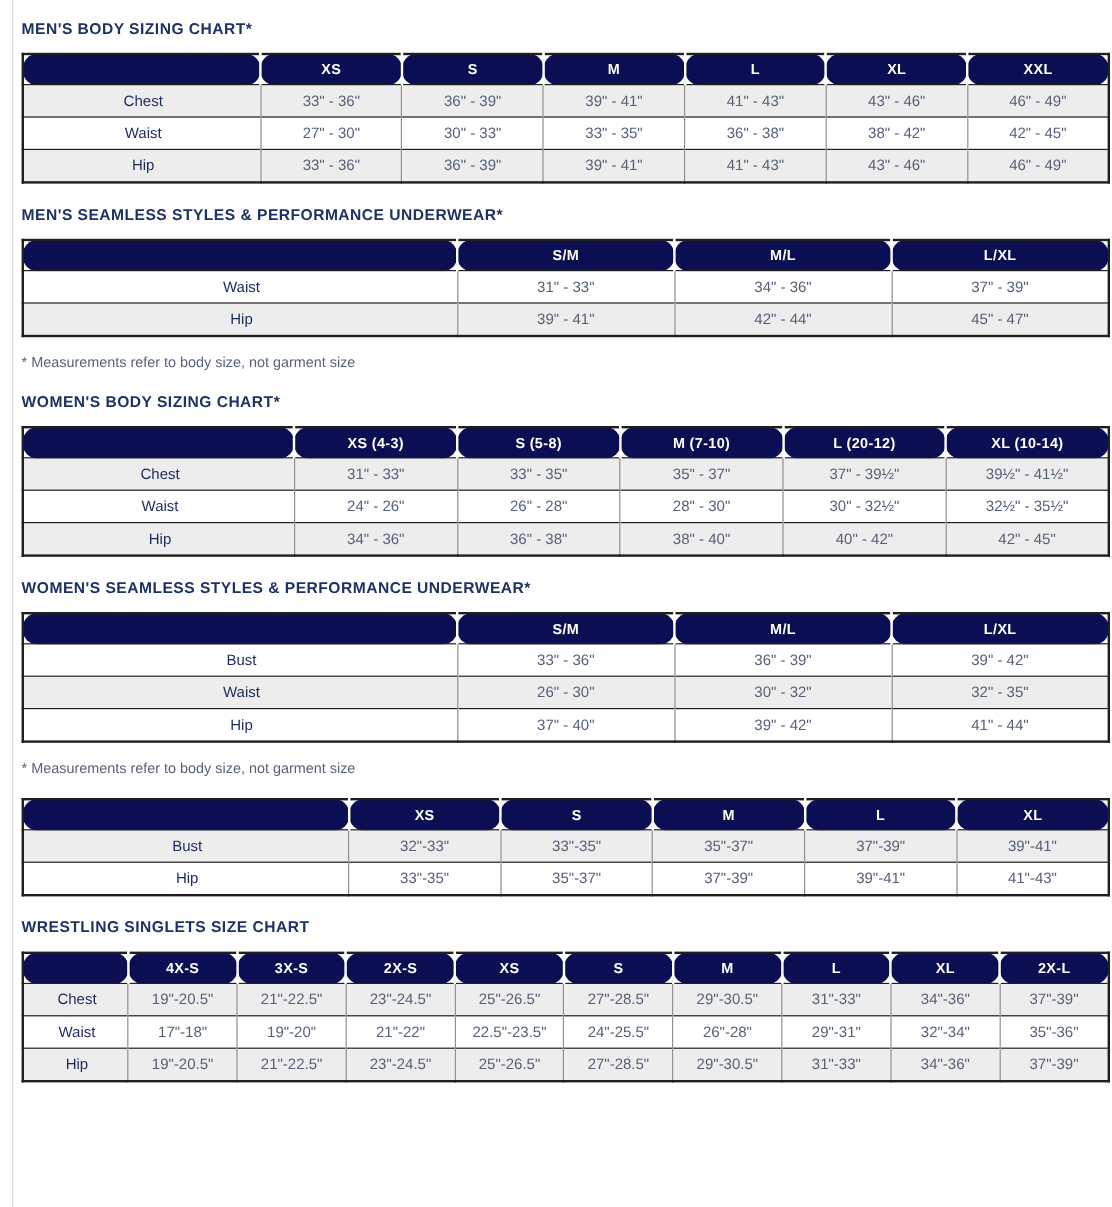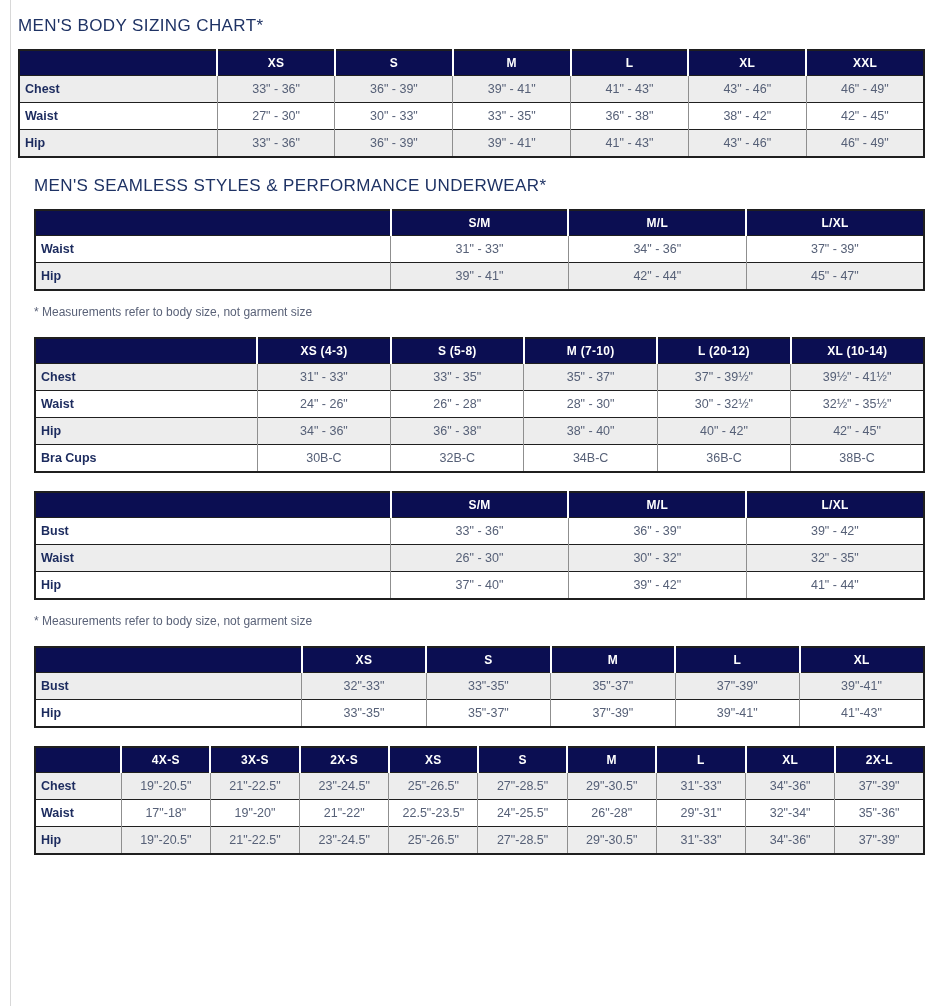--- a/index.html
+++ b/index.html
@@ -25,58 +25,59 @@
   }
   .page-left-rule{
     position:absolute;
     left:10px;top:0;
     width:1px;height:100%;
     background:var(--rule);
   }
   .content{
     padding:16px 2px 12px 18px;
   }
-  .chart-section + .chart-section{margin-top:18px;margin-left:16px;}
+  .chart-section + .chart-section{margin-top:18px;}
   .section-title{
     margin:0 0 13px 0;
-    font-size:17px;
-    font-weight:normal;
+    font-size:13px;
+    font-weight:bold;
     letter-spacing:.4px;
     color:var(--title);
   }
   table.size-table{
     width:100%;
     border-collapse:collapse;
     table-layout:fixed;
     border:2px solid var(--border-dark);
   }
   table.size-table thead th{
     background:var(--header-bg);
     color:#ffffff;
     font-size:12px;
     font-weight:bold;
     letter-spacing:.3px;
     padding:5px 20px;
     border-left:2px solid #ffffff;
     text-align:center;
+    border-radius:12px;
   }
   table.size-table thead th:first-child{border-left:none;}
   table.size-table tbody td{
     font-size:12.5px;
     color:var(--cell-text);
     text-align:center;
     padding:6px 3px;
     border-top:1px solid var(--border-dark);
     border-left:1px solid var(--border-light);
   }
   table.size-table tbody td.row-label{
-    text-align:left;
+    text-align:center;
     padding-left:5px;
     color:var(--label-text);
-    font-weight:bold;
+    font-weight:normal;
     border-left:none;
   }
   table.size-table tbody tr:nth-child(odd){background:var(--row-gray);}
   table.size-table tbody tr:nth-child(even){background:var(--row-white);}
   
   table.sec-1 tbody tr:nth-child(odd),
   table.sec-3 tbody tr:nth-child(odd){background:var(--row-white);}
   table.sec-1 tbody tr:nth-child(even),
   table.sec-3 tbody tr:nth-child(even){background:var(--row-gray);}
   
@@ -179,20 +180,21 @@
             <td class="row-label">Hip</td>
             <td>39" - 41"</td>
             <td>42" - 44"</td>
             <td>45" - 47"</td>
           </tr>
         </tbody>
       </table>
       <p class="footnote">* Measurements refer to body size, not garment size</p>
     </section>
     <section class="chart-section">
+      <h2 class="section-title">WOMEN'S BODY SIZING CHART*</h2>
       <table class="size-table sec-2">
         <colgroup>
           <col class="label-col">
           <col>
           <col>
           <col>
           <col>
           <col>
         </colgroup>
         <thead>
@@ -223,32 +225,25 @@
             <td>32½" - 35½"</td>
           </tr>
           <tr>
             <td class="row-label">Hip</td>
             <td>34" - 36"</td>
             <td>36" - 38"</td>
             <td>38" - 40"</td>
             <td>40" - 42"</td>
             <td>42" - 45"</td>
           </tr>
-          <tr>
-            <td class="row-label">Bra Cups</td>
-            <td>30B-C</td>
-            <td>32B-C</td>
-            <td>34B-C</td>
-            <td>36B-C</td>
-            <td>38B-C</td>
-          </tr>
-        </tbody>
-      </table>
-    </section>
-    <section class="chart-section">
+        </tbody>
+      </table>
+    </section>
+    <section class="chart-section">
+      <h2 class="section-title">WOMEN'S SEAMLESS STYLES &amp; PERFORMANCE UNDERWEAR*</h2>
       <table class="size-table sec-3">
         <colgroup>
           <col class="label-col">
           <col>
           <col>
           <col>
         </colgroup>
         <thead>
           <tr>
             <th></th>
@@ -314,20 +309,21 @@
             <td>33"-35"</td>
             <td>35"-37"</td>
             <td>37"-39"</td>
             <td>39"-41"</td>
             <td>41"-43"</td>
           </tr>
         </tbody>
       </table>
     </section>
     <section class="chart-section">
+      <h2 class="section-title">WRESTLING SINGLETS SIZE CHART</h2>
       <table class="size-table sec-5">
         <colgroup>
           <col class="label-col">
           <col>
           <col>
           <col>
           <col>
           <col>
           <col>
           <col>

